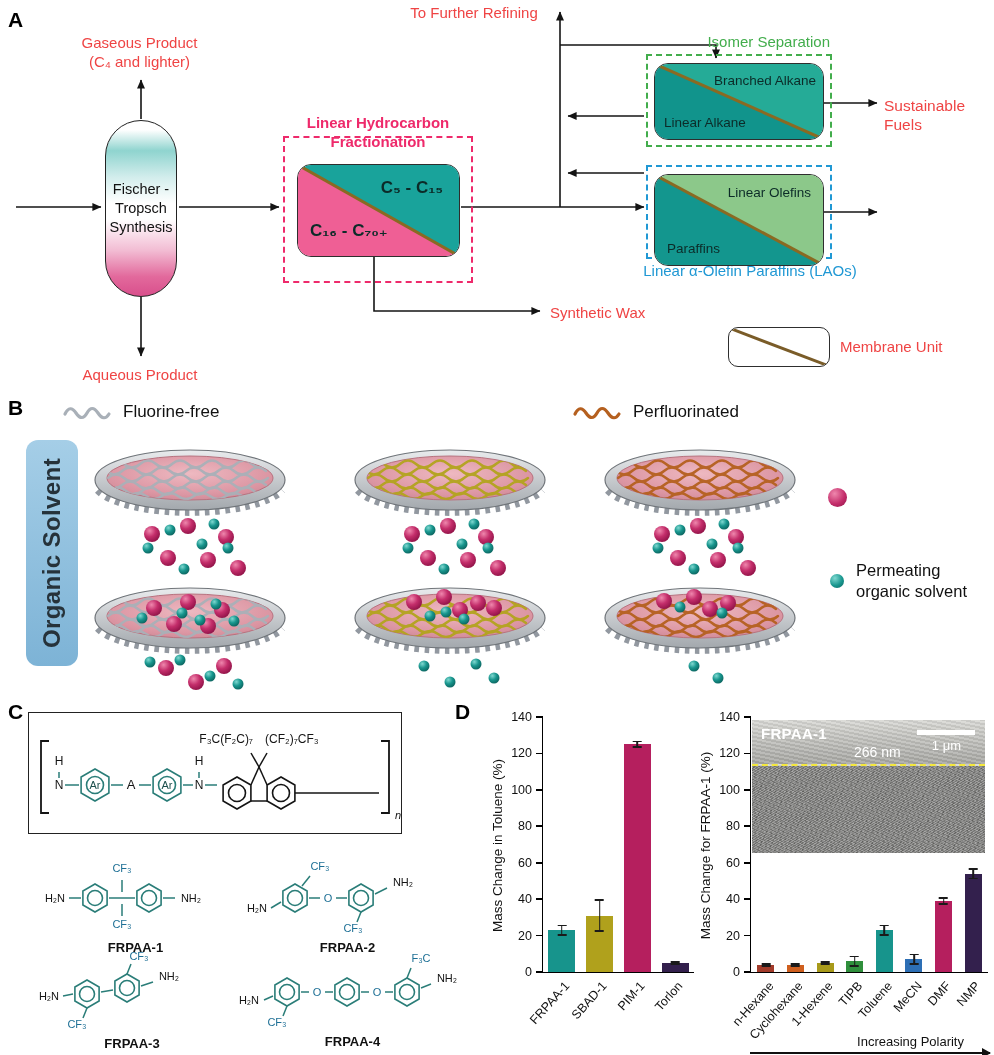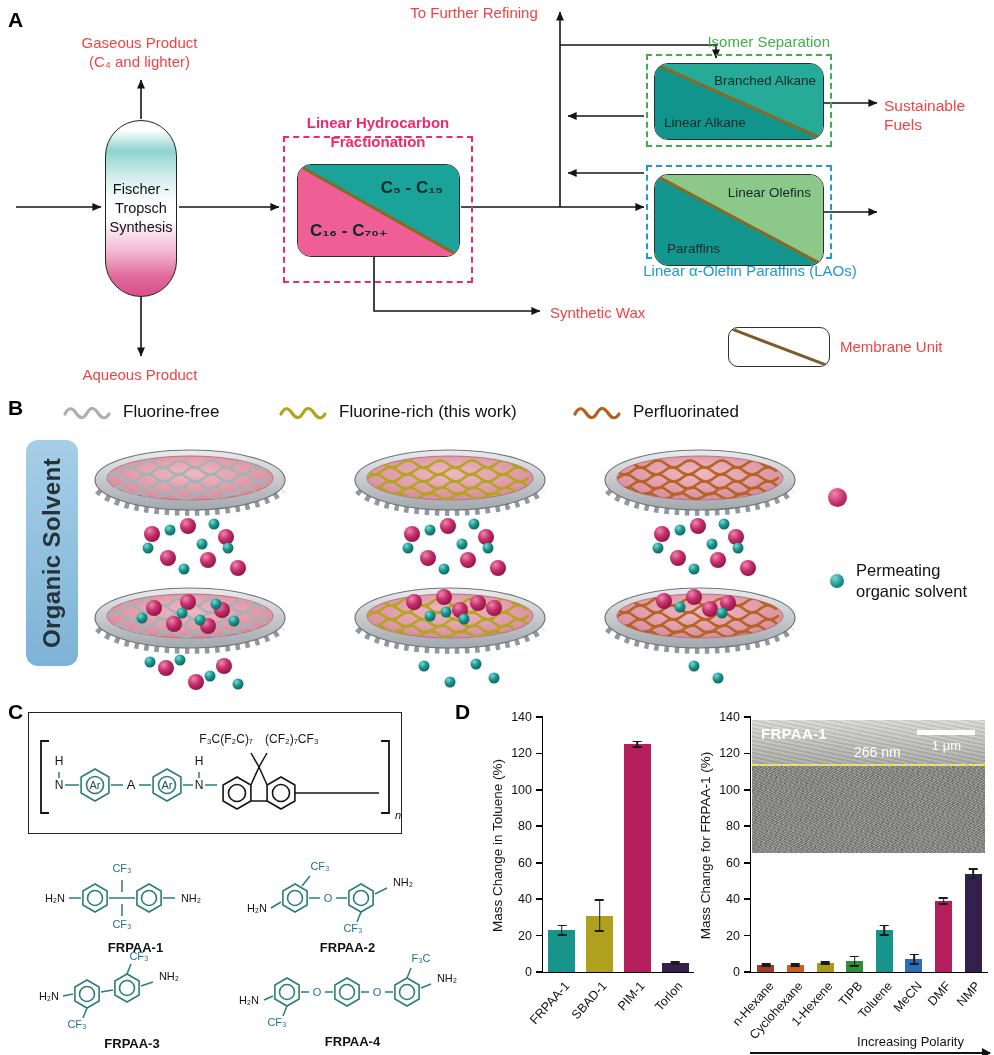--- a/index.html
+++ b/index.html
@@ -203,26 +203,20 @@
 <div class="txt" style="left:840px;top:338px">Membrane Unit</div>
 
 <div class="panel-label" style="left:8px;top:396px">B</div>
 
 <div class="b-legend" style="left:62px">
   <svg width="52" height="22">
     <path d="M3,12 q5,-10 11,-1 t11,0 t11,0 t11,1" fill="none" stroke-width="3.2" stroke-linecap="round" stroke="#a9b0b8"></path>
   </svg>
   <span>Fluorine-free</span>
 </div>
-<div class="b-legend" style="left:278px">
-  <svg width="52" height="22">
-    <path d="M3,12 q5,-10 11,-1 t11,0 t11,0 t11,1" fill="none" stroke-width="3.2" stroke-linecap="round" stroke="#b3a41e"></path>
-  </svg>
-  <span>Fluorine-rich (this work)</span>
-</div>
 <div class="b-legend" style="left:572px">
   <svg width="52" height="22">
     <path d="M3,12 q5,-10 11,-1 t11,0 t11,0 t11,1" fill="none" stroke-width="3.2" stroke-linecap="round" stroke="#b5601f"></path>
   </svg>
   <span>Perfluorinated</span>
 </div>
 
 <div class="side-bar">
   <span class="side-label">Organic Solvent</span>
 </div>

